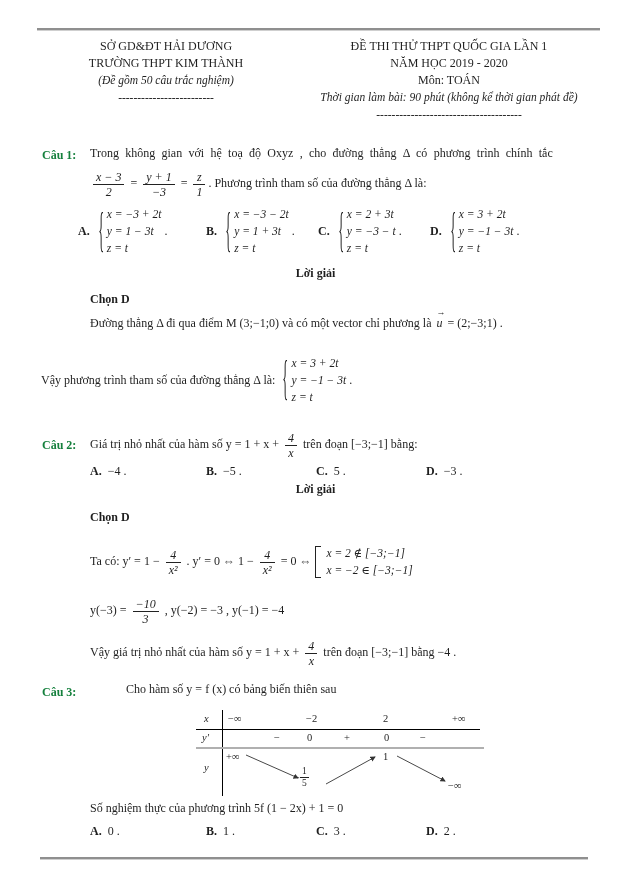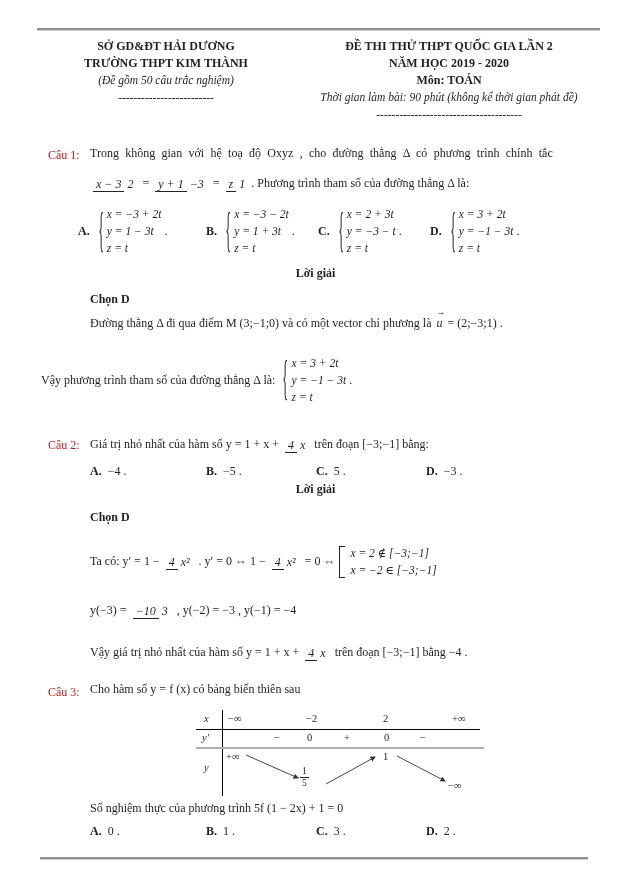--- a/index.html
+++ b/index.html
@@ -3,30 +3,30 @@
 <meta charset="utf-8">
 <style>
   html,body{margin:0;padding:0;background:#ffffff;}
   .page{position:relative;width:631px;height:889px;background:#fff;overflow:hidden;
         font-family:"Liberation Serif","DejaVu Serif",serif;font-size:12px;color:#1f1f1f;}
   .bar{position:absolute;height:2px;background:#8f8f8f;box-shadow:0 1px 0 #cfcfcf;}
   .bar.top{top:28px;left:37px;width:563px;}
   .bar.bottom{top:857px;left:40px;width:548px;}
   .hdr-left{position:absolute;top:38px;left:40px;width:252px;text-align:center;line-height:17px;}
   .hdr-right{position:absolute;top:38px;left:288px;width:322px;text-align:center;line-height:17px;}
-  .b{font-weight:bold;}
+  .b{font-weight:normal;}
   .it{font-style:italic;}
   .hsmall{font-size:11.5px;}
   .row{position:absolute;left:0;right:0;}
-  .qlabel{position:absolute;left:48px;top:50%;transform:translateY(-50%);font-weight:normal;color:#b91c1c;white-space:nowrap;}
+  .qlabel{position:absolute;left:42px;top:50%;transform:translateY(-50%);font-weight:bold;color:#15803d;white-space:nowrap;}
   .stem{display:block;margin-left:90px;margin-right:34px;}
   .js1{word-spacing:3.3px;}
   .mrow{display:flex;align-items:center;margin-left:90px;margin-right:30px;}
   .mi{}
-  .frac{display:inline-flex;flex-direction:row;text-align:center;vertical-align:middle;margin:0 3px;font-style:italic;}
+  .frac{display:inline-flex;flex-direction:column;text-align:center;vertical-align:middle;margin:0 3px;font-style:italic;}
   .fn{border-bottom:1px solid #222;padding:0 3px;line-height:14px;}
   .fd{padding:0 3px;line-height:14px;}
   .vec{position:relative;font-style:italic;margin:0 2px;display:inline-block;}
   .va{position:absolute;left:0;top:-8px;font-size:9px;font-style:normal;line-height:8px;}
   .center{text-align:center;font-weight:bold;}
   .chon{position:absolute;left:90px;font-weight:bold;}
   .optgrid{position:absolute;left:90px;right:24px;display:grid;grid-template-columns:116px 110px 110px 1fr;}
   .optgrid.sysgrid{left:78px;grid-template-columns:128px 112px 112px 1fr;}
   .opt{display:flex;align-items:center;white-space:nowrap;}
   .okey{font-weight:bold;margin-right:6px;}
@@ -58,21 +58,21 @@
   <div class="bar top"></div>
 
   <div class="hdr-left">
     <div class="b">SỞ GD&amp;ĐT HẢI DƯƠNG</div>
     <div class="b">TRƯỜNG THPT KIM THÀNH</div>
     <div class="it hsmall">(Đề gồm 50 câu trắc nghiệm)</div>
     <div class="hsmall">-------------------------</div>
   </div>
 
   <div class="hdr-right">
-    <div class="b">ĐỀ THI THỬ THPT QUỐC GIA LẦN 2</div>
+    <div class="b">ĐỀ THI THỬ THPT QUỐC GIA LẦN 1</div>
     <div class="b">NĂM HỌC 2019 - 2020</div>
     <div class="b">Môn: TOÁN</div>
     <div class="it hsmall">Thời gian làm bài: 90 phút (không kể thời gian phát đề)</div>
     <div class="hsmall">--------------------------------------</div>
   </div>
 
   <div class="row" style="top:146px;height:17px;">
     <span class="qlabel">Câu 1:</span>
     <span class="stem js1">Trong không gian với hệ toạ độ <span class="mi">Oxyz</span> , cho đường thẳng Δ có phương trình chính tắc</span>
   </div>
@@ -214,21 +214,21 @@
         </span> ,  <span class="mi">y</span>(−2) = −3 ,  <span class="mi">y</span>(−1) = −4</span>
   </div>
 
   <div class="row mrow" style="top:636px;height:34px;">
     <span>Vậy giá trị nhỏ nhất của hàm số <span class="mi">y</span> = 1 + <span class="mi">x</span> + <span class="frac">
           <span class="fn">4</span>
           <span class="fd">x</span>
         </span> trên đoạn [−3;−1] bằng −4 .</span>
   </div>
 
-  <div class="row" style="top:682px;height:20px;">
+  <div class="row" style="top:682px;height:20px;padding-left:36px;">
     <span class="qlabel">Câu 3:</span>
     <span class="stem">Cho hàm số <span class="mi">y</span> = <span class="mi">f</span> (<span class="mi">x</span>) có bảng biến thiên sau</span>
   </div>
 
   <div class="bbt">
     <div class="bbt-vline"></div>
     <div class="bbt-h1"></div>
     <div class="bbt-h2"></div>
     <span class="cell lab" style="left:8px;top:3px;">x</span>
     <span class="cell lab" style="left:6px;top:22px;">y′</span>

